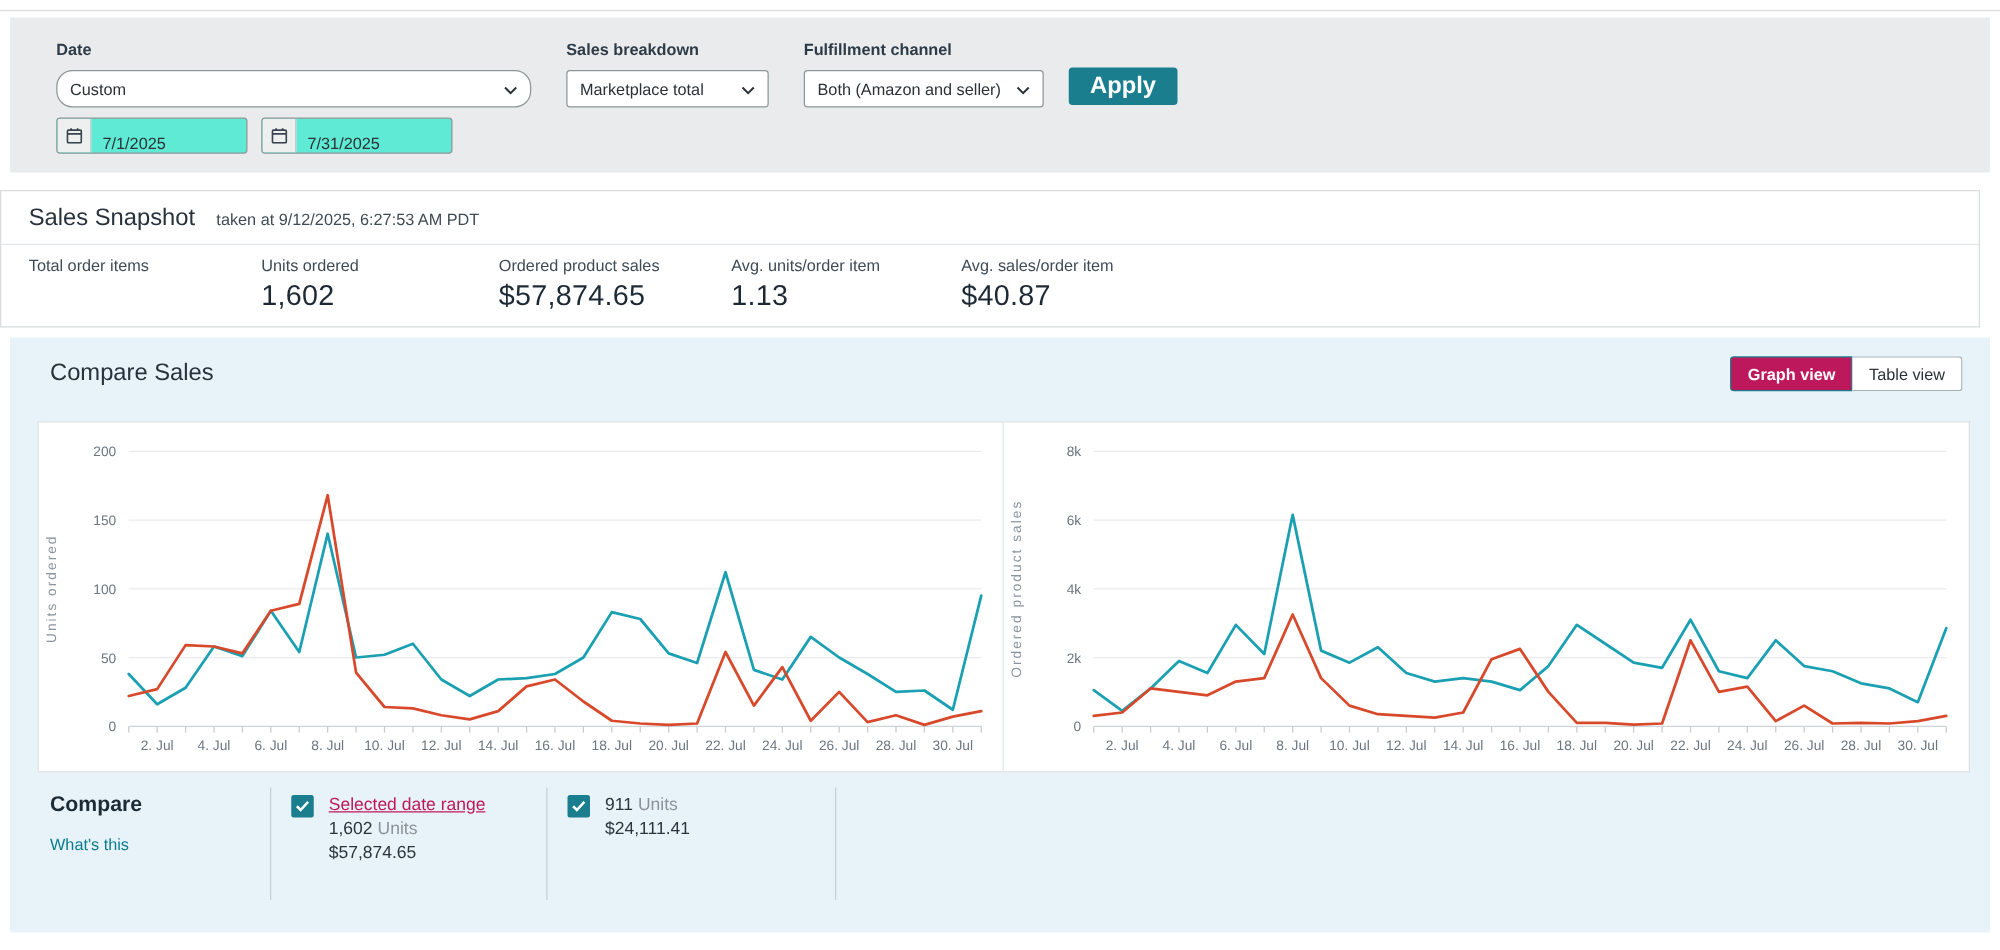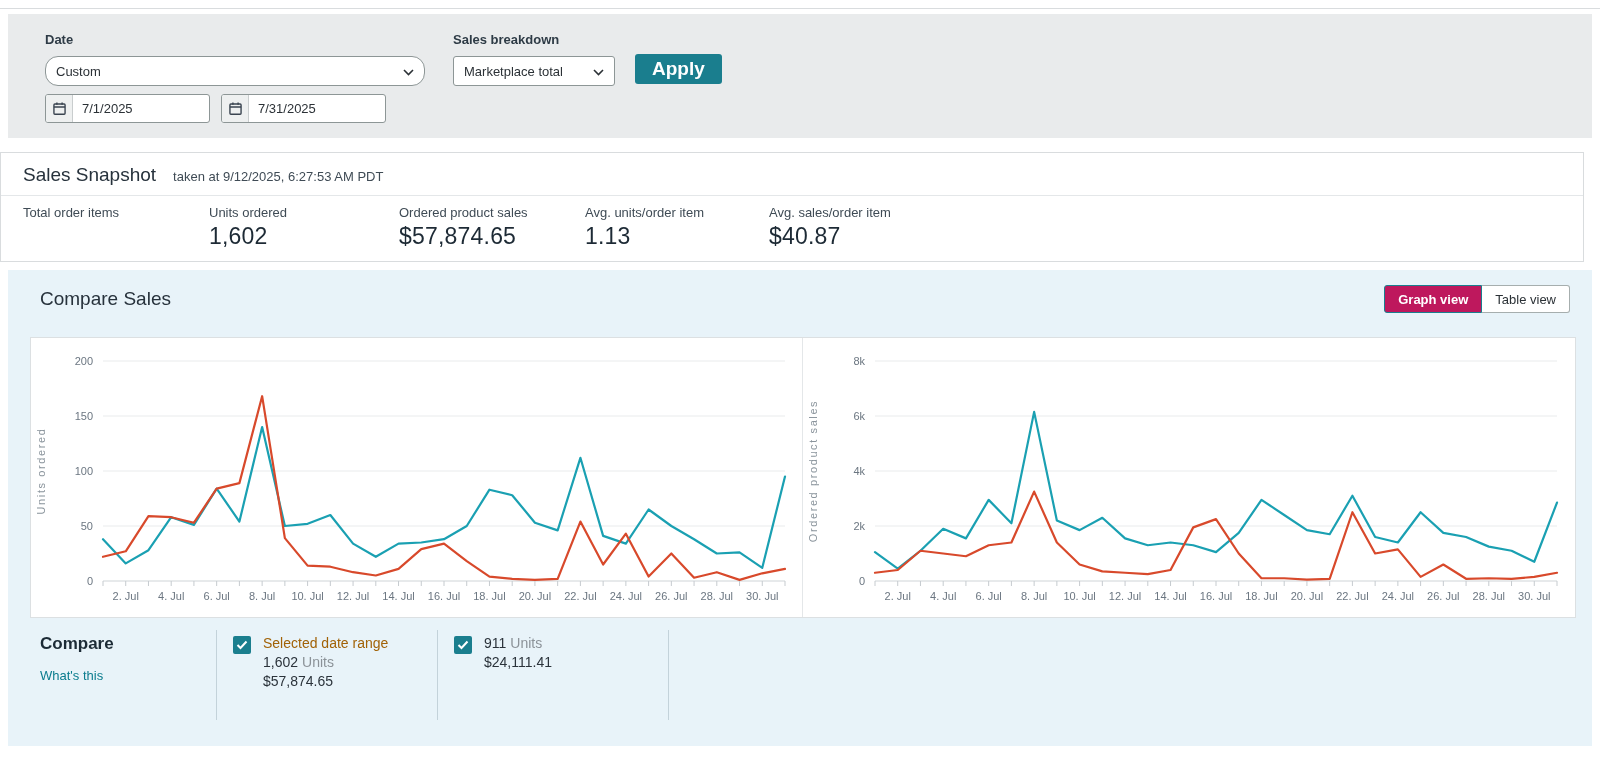--- a/index.html
+++ b/index.html
@@ -24,22 +24,22 @@
     padding:0 10px; font-size:13px; color:#2b3136; cursor:pointer;
   }
   .w-date { width:380px;border-radius:13px; } .w-breakdown { width:162px; } .w-fulfill { width:192px; }
   .apply-btn {
     height:30px; margin-top:22px; margin-left:-8px; padding:0 17px;
     background:#1a7e8e; color:#fff; font-size:19px; font-weight:bold;
     border:none; border-radius:3px; cursor:pointer; font-family:"Liberation Sans",sans-serif;
   }
   .dates-row { display:flex; margin-top:8px; gap:11px; }
   .date-field {
-    width:165px; height:29px; background:#ffffff; border:1px solid #8d9696;
-    border-radius:3px; display:flex; align-items:center; overflow:hidden; cursor:text;
+    width:153px; height:29px; background:#5eead4; border:1px solid #8d9696;
+    border-radius:3px; display:flex; align-items:flex-end; overflow:hidden; cursor:text;
   }
   .cal-box {
     width:27px; height:100%; background:#eef0f0; border-right:1px solid #c9cdce;
     display:flex; align-items:center; justify-content:center; flex:none;
   }
   .date-text { padding-left:9px; font-size:13px; color:#2b3136; }
 
   
   .snapshot-panel {
     position:absolute; top:152px; left:0; width:1584px; height:110px;
@@ -82,21 +82,21 @@
   .whats-this { font-size:13px; color:#0a7c8e; margin-top:14px; cursor:pointer; display:inline-block; }
   .leg-item { border-left:1px solid #c3d2da; padding:4px 0 0 16px; min-height:90px; }
   .leg-item.one { width:221px; }
   .leg-item.two { width:232px; border-right:1px solid #c3d2da; }
   .leg-inner { display:flex; }
   .checkbox {
     width:18px; height:18px; background:#1a7e8e; border-radius:2px; flex:none;
     display:flex; align-items:center; justify-content:center; margin-top:2px; cursor:pointer;
   }
   .leg-text { margin-left:12px; font-size:14px; line-height:19px; }
-  .leg-label.teal { color:#a16207; }
+  .leg-label.teal { color:#be185d;text-decoration:underline; }
   .leg-label.red { color:#d8492b; max-width:186px; }
   .units-num, .sales-line { color:#2b333b; }
   .units-word { color:#8b9298; margin-left:4px; }
 </style>
 </head>
 <body>
 
 <div class="hairline"></div>
 
 <section class="filter-panel">
@@ -142,20 +142,31 @@
       <div class="select w-breakdown">
         <span>Marketplace total</span>
         <span>
           <svg width="11" height="7" viewBox="0 0 11 7">
               <polyline points="1,1 5.5,5.5 10,1" fill="none" stroke="#2b3136" stroke-width="1.6"></polyline>
             </svg>
         </span>
       </div>
     </div>
 
+    <div class="fgroup">
+      <div class="flabel">Fulfillment channel</div>
+      <div class="select w-fulfill">
+        <span>Both (Amazon and seller)</span>
+        <span>
+          <svg width="11" height="7" viewBox="0 0 11 7">
+              <polyline points="1,1 5.5,5.5 10,1" fill="none" stroke="#2b3136" stroke-width="1.6"></polyline>
+            </svg>
+        </span>
+      </div>
+    </div>
 
     <button class="apply-btn">Apply</button>
   </div>
 </section>
 
 <section class="snapshot-panel">
   <div class="snap-header">
     <span class="snap-title">Sales Snapshot</span>
     <span class="taken-at">taken at 9/12/2025, 6:27:53 AM PDT</span>
   </div>

